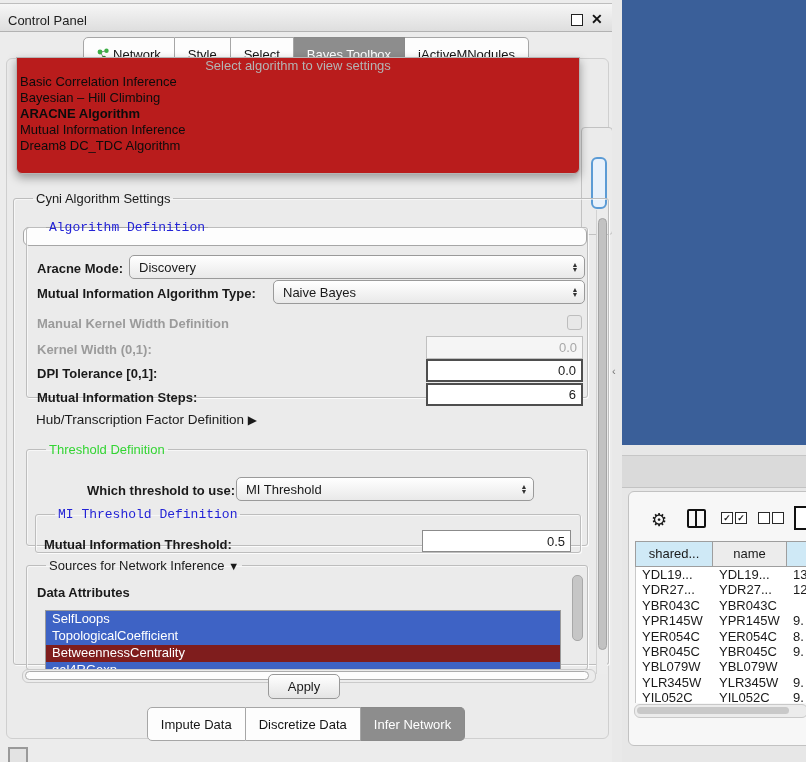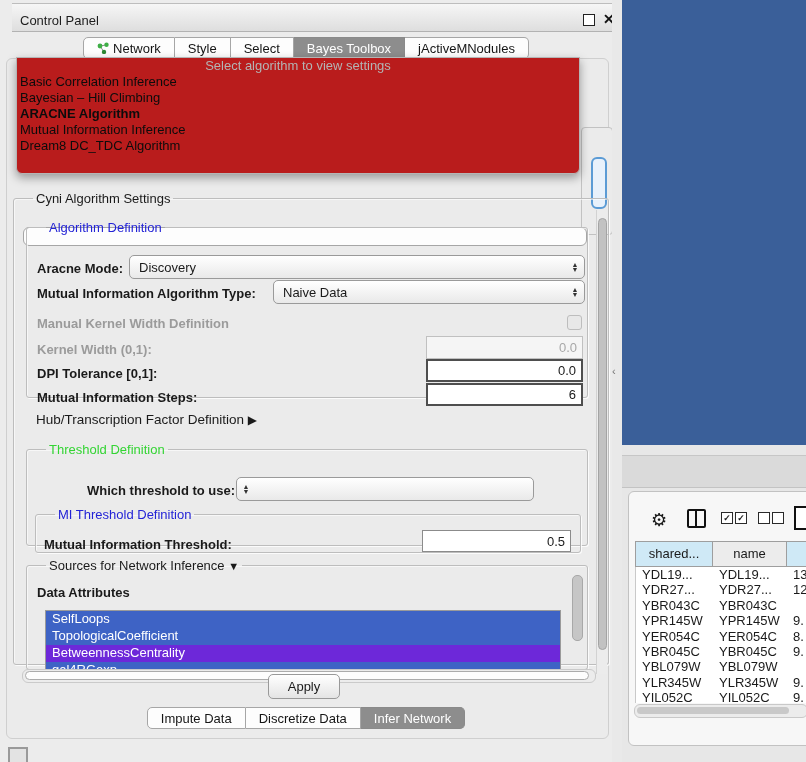--- a/index.html
+++ b/index.html
@@ -1,46 +1,46 @@
 <!DOCTYPE html>
 <html><head>
 <meta charset="utf-8">
 <style>
   html,body{margin:0;padding:0;}
   body{font-family:"Liberation Sans",sans-serif;background:#ececec;}
   #app{position:relative;width:806px;height:762px;overflow:hidden;background:#ececec;font-size:13px;color:#1a1a1a;}
   .abs{position:absolute;}
   
-  #cp-titlebar{left:12px;top:3px;width:612px;height:27px;background:linear-gradient(#f6f6f6,#dedede);border-top:1px solid #bdbdbd;border-bottom:1px solid #b2b2b2;}
+  #cp-titlebar{left:0;top:3px;width:612px;height:27px;background:linear-gradient(#f6f6f6,#dedede);border-top:1px solid #bdbdbd;border-bottom:1px solid #b2b2b2;}
   #cp-title{left:8px;top:9px;color:#1d1d1d;}
   #cp-float{left:571px;top:10px;width:10px;height:10px;border:1.5px solid #222;background:#fff;}
   #cp-close{left:591px;top:7px;font-weight:bold;font-size:14px;color:#111;}
   
   .segbar{display:flex;height:22px;}
-  .seg{display:flex;align-items:center;justify-content:flex-end;gap:4px;padding:4px 13px;background:#fdfdfd;border:1px solid #a6a6a6;border-left:none;color:#151515;white-space:nowrap;}
+  .seg{display:flex;align-items:center;justify-content:flex-end;gap:4px;padding:16px 13px;background:#fdfdfd;border:1px solid #a6a6a6;border-left:none;color:#151515;white-space:nowrap;}
   .seg:first-child{border-left:1px solid #a6a6a6;border-radius:5px 0 0 5px;}
   .seg:last-child{border-radius:0 5px 5px 0;}
   .seg.sel{background:#8d8d8d;color:#fff;border-color:#8a8a8a;}
   #top-tabs{left:0;top:37px;width:612px;justify-content:center;}
   #bottom-tabs{left:0;top:707px;width:612px;justify-content:center;}
   
   #cp-body{left:6px;top:58px;width:601px;height:679px;background:#ebebeb;border:1px solid #cfcfcf;border-radius:6px;}
   
   #frag-group{left:574px;top:68px;width:30px;height:106px;border:1px solid #c2c2c2;border-radius:4px;background:#ebebeb;}
   #frag-blue{left:584px;top:98px;width:12px;height:48px;border:2px solid #5b9bd5;border-radius:6px;background:#e8f1fb;}
   #frag-combo{left:16px;top:168px;width:562px;height:17px;background:#fdfdfd;border:1px solid #a6a6a6;border-radius:6px;}
   
   #popup{left:16px;top:57px;width:562px;height:115px;background:#b91c1c;border:1px solid #b5b5b5;border-radius:0 0 6px 6px;box-shadow:0 4px 10px rgba(0,0,0,.35);z-index:30;}
   #popup .prompt{height:16px;text-align:center;color:#b4b4b4;}
   #popup .item{height:16px;padding-left:3px;color:#0c0c0c;white-space:nowrap;}
   #popup .item.sel{font-weight:bold;}
   
   fieldset{position:absolute;margin:0;padding:0;border:1px solid #bdbdbd;border-radius:3px;box-shadow:1px 1px 0 rgba(255,255,255,.8), inset 1px 1px 0 rgba(255,255,255,.6);}
   legend{padding:0 3px;margin-left:19px;font-size:13px;}
-  legend.blue{color:#2323d6;}
+  legend.blue{color:#2323d6;font-family:Liberation Mono, monospace;}
   legend.green{color:#33d433;}
   .lbl{position:absolute;font-weight:bold;white-space:nowrap;}
   .lbl.plain{font-weight:normal;}
   .lbl.dis{color:#9b9b9b;}
   
   .combo{position:absolute;display:flex;align-items:center;background:linear-gradient(#ffffff,#e9e9e9);border:1px solid #9a9a9a;border-radius:5px;height:22px;}
   .combo .val{flex:1;padding-left:9px;white-space:nowrap;overflow:hidden;}
   .combo .arrows{width:18px;display:flex;flex-direction:column;align-items:center;line-height:5px;font-size:7px;color:#333;}
   
   .field{position:absolute;background:#fff;text-align:right;padding-right:5px;display:flex;align-items:center;justify-content:flex-end;}
@@ -135,21 +135,21 @@
         <div class="lbl" style="left:10px;top:26px;">Aracne Mode:</div>
         <div class="combo" style="left:102px;top:20px;width:454px;">
           <span class="val">Discovery</span>
           <span class="arrows">
               <span>▲</span>
               <span>▼</span>
             </span>
         </div>
         <div class="lbl" style="left:10px;top:51px;">Mutual Information Algorithm Type:</div>
         <div class="combo" style="left:246px;top:45px;width:310px;">
-          <span class="val">Naive Data</span>
+          <span class="val">Naive Bayes</span>
           <span class="arrows">
               <span>▲</span>
               <span>▼</span>
             </span>
         </div>
         <div class="lbl dis" style="left:10px;top:81px;">Manual Kernel Width Definition</div>
         <div class="checkbox" style="left:540px;top:80px;"></div>
         <div class="lbl dis" style="left:10px;top:107px;">Kernel Width (0,1):</div>
         <div class="field dis" style="left:399px;top:101px;width:150px;height:21px;">0.0</div>
         <div class="lbl" style="left:10px;top:131px;">DPI Tolerance [0,1]:</div>
@@ -160,20 +160,21 @@
 
       <div class="lbl plain" style="left:22px;top:206px;font-size:13.5px;">
         <span>Hub/Transcription Factor Definition</span>
         <span style="font-size:12px;"> ▶</span>
       </div>
 
       <fieldset style="left:12px;top:236px;width:560px;height:102px;">
         <legend class="green">Threshold Definition</legend>
         <div class="lbl" style="left:60px;top:26px;">Which threshold to use:</div>
         <div class="combo" style="left:209px;top:20px;width:296px;">
+          <span class="val">MI Threshold</span>
           <span class="arrows">
               <span>▲</span>
               <span>▼</span>
             </span>
         </div>
         <fieldset style="left:8px;top:50px;width:544px;height:44px;">
           <legend class="blue">MI Threshold Definition</legend>
           <div class="lbl" style="left:8px;top:15px;">Mutual Information Threshold:</div>
           <div class="field mid" style="left:386px;top:8px;width:142px;height:20px;">0.5</div>
         </fieldset>
@@ -181,21 +182,21 @@
 
       <fieldset style="left:12px;top:352px;width:560px;height:110px;">
         <legend>
           <span>Sources for Network Inference</span>
           <span style="font-size:11px;"> ▼</span>
         </legend>
         <div class="lbl" style="left:10px;top:12px;">Data Attributes</div>
         <div id="attr-list">
             <div class="row" style="background: rgb(62, 99, 197);">SelfLoops</div>
             <div class="row" style="background: rgb(62, 99, 197);">TopologicalCoefficient</div>
-            <div class="row" style="background: #6d28d9;">BetweennessCentrality</div>
+            <div class="row" style="background: #7f1d1d;">BetweennessCentrality</div>
             <div class="row" style="background: rgb(62, 99, 197);">gal4RGexp</div>
           </div>
         <div id="attr-scroll"></div>
       </fieldset>
 
       <div class="htrack" style="left:8px;top:462.5px;width:572px;height:12px;">
         <div class="hthumb" style="left:2px;top:1.2px;width:562px;height:7px;"></div>
       </div>
       <div class="vtrack" style="left:582px;top:4px;width:10px;height:464px;">
         <div class="vthumb" style="left:1px;top:8px;width:7px;height:430px;"></div>

